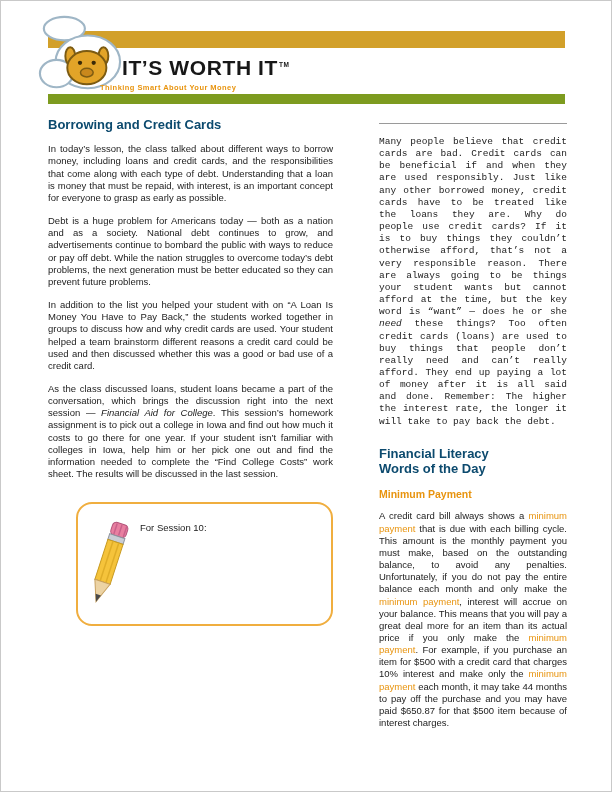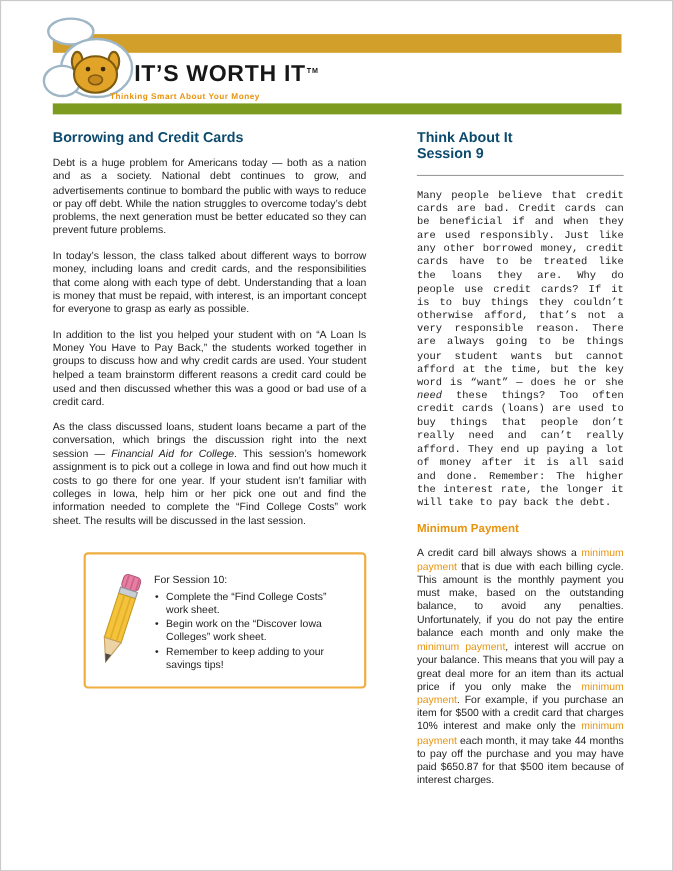--- a/index.html
+++ b/index.html
@@ -19,21 +19,21 @@
   .col-left  { position:absolute; left:47px;  top:116px; width:285px; }
   .col-right { position:absolute; left:378px; top:116px; width:188px; }
 
   h1.green-heading, h2.green-heading { font-size:13px; font-weight:bold; color:#0c4a6e; line-height:1.18; margin-bottom:11px; }
   p.body { font-size:9.5px; line-height:1.28; color:#222222; text-align:justify; margin-bottom:11px; }
   em { font-style:italic; }
   .orange { color:#e8940f; }
 
   
   .hw-heading { margin-top:28px; }
-  .hw-box { margin:22px 0 0 28px; width:257px; min-height:122px; border:2px solid #f0ae3f; border-radius:4px; padding:12px 12px 10px 10px; display:flex; gap:10px; align-items:flex-start; }
+  .hw-box { margin:22px 0 0 28px; width:257px; min-height:122px; border:2px solid #f0ae3f; border-radius:16px; padding:12px 12px 10px 10px; display:flex; gap:10px; align-items:flex-start; }
   .pencil { flex:0 0 42px; height:98px; }
   .pencil svg { width:42px; height:98px; }
   .hw-text { font-size:9.5px; line-height:1.32; color:#222222; padding-top:6px; }
   .hw-intro { margin-bottom:2px; }
   .hw-text ul { list-style:none; }
   .hw-text li { position:relative; padding-left:11px; }
   .hw-text li::before { content:"\2022"; position:absolute; left:1px; top:0; }
 
   
   .rule { border:none; border-top:1px solid #9a9a9a; margin:6px 0 12px; }
@@ -67,22 +67,22 @@
     </svg>
   </div>
 
   <div class="brand-title"><span>IT’S WORTH IT</span><sup>TM</sup></div>
   <div class="tagline">Thinking Smart About Your Money</div>
 
   <div class="green-bar"></div>
 
   <section class="col-left">
     <h1 class="green-heading">Borrowing and Credit Cards</h1>
+    <p class="body">In today’s lesson, the class talked about different ways to borrow money, including loans and credit cards, and the responsibilities that come along with each type of debt. Understanding that a loan is money that must be repaid, with interest, is an important concept for everyone to grasp as early as possible.</p>
     <p class="body">Debt is a huge problem for Americans today — both as a nation and as a society. National debt continues to grow, and advertisements continue to bombard the public with ways to reduce or pay off debt. While the nation struggles to overcome today’s debt problems, the next generation must be better educated so they can prevent future problems.</p>
-    <p class="body">In today’s lesson, the class talked about different ways to borrow money, including loans and credit cards, and the responsibilities that come along with each type of debt. Understanding that a loan is money that must be repaid, with interest, is an important concept for everyone to grasp as early as possible.</p>
     <p class="body">In addition to the list you helped your student with on “A Loan Is Money You Have to Pay Back,” the students worked together in groups to discuss how and why credit cards are used. Your student helped a team brainstorm different reasons a credit card could be used and then discussed whether this was a good or bad use of a credit card.</p>
     <p class="body"><span>As the class discussed loans, student loans became a part of the conversation, which brings the discussion right into the next session — </span><em>Financial Aid for College</em><span>. This session’s homework assignment is to pick out a college in Iowa and find out how much it costs to go there for one year. If your student isn’t familiar with colleges in Iowa, help him or her pick one out and find the information needed to complete the “Find College Costs” work sheet. The results will be discussed in the last session.</span></p>
 
 
     <div class="hw-box">
       <div class="pencil">
         <svg viewBox="0 0 42 98" xmlns="http://www.w3.org/2000/svg">
           <g transform="rotate(18 21 49)">
             <rect x="12" y="6" width="16" height="13" rx="4" fill="#e87fa0" stroke="#b2547a" stroke-width="1"></rect>
             <line x1="16" y1="7" x2="16" y2="18" stroke="#c9628b" stroke-width="1.5"></line>
@@ -92,31 +92,26 @@
             <rect x="12" y="25" width="16" height="42" fill="#f5c33b" stroke="#c89a20" stroke-width="1"></rect>
             <line x1="17.5" y1="25" x2="17.5" y2="67" stroke="#e0ad28" stroke-width="1.5"></line>
             <line x1="23.5" y1="25" x2="23.5" y2="67" stroke="#e0ad28" stroke-width="1.5"></line>
             <polygon points="12,67 28,67 20,88" fill="#ecd3a4" stroke="#c7a05e" stroke-width="1"></polygon>
             <polygon points="17.2,80.5 22.8,80.5 20,88" fill="#4a4a4a"></polygon>
           </g>
         </svg>
       </div>
       <div class="hw-text">
         <div class="hw-intro">For Session 10:</div>
-        <ul>
-          <li>Complete the “Find College Costs” work sheet.</li>
-          <li>Begin work on the “Discover Iowa Colleges” work sheet.</li>
-          <li>Remember to keep adding to your savings tips!</li>
-        </ul>
       </div>
     </div>
   </section>
 
   <aside class="col-right">
-    <h2 class="green-heading"><span>Think About It</span><br><span>Session 9</span></h2>
     <hr class="rule">
     <p class="body think"><span>Many people believe that credit cards are bad. Credit cards can be beneficial if and when they are used responsibly. Just like any other borrowed money, credit cards have to be treated like the loans they are. Why do people use credit cards? If it is to buy things they couldn’t otherwise afford, that’s not a very responsible reason. There are always going to be things your student wants but cannot afford at the time, but the key word is “want” — does he or she </span><em>need</em><span> these things? Too often credit cards (loans) are used to buy things that people don’t really need and can’t really afford. They end up paying a lot of money after it is all said and done. Remember: The higher the interest rate, the longer it will take to pay back the debt.</span></p>
 
+    <h2 class="green-heading words"><span>Financial Literacy</span><br><span>Words of the Day</span></h2>
     <h3 class="term">Minimum Payment</h3>
     <p class="body"><span>A credit card bill always shows a </span><span class="orange">minimum payment</span><span> that is due with each billing cycle. This amount is the monthly payment you must make, based on the outstanding balance, to avoid any penalties. Unfortunately, if you do not pay the entire balance each month and only make the </span><span class="orange">minimum payment</span><span>, interest will accrue on your balance. This means that you will pay a great deal more for an item than its actual price if you only make the </span><span class="orange">minimum payment</span><span>. For example, if you purchase an item for $500 with a credit card that charges 10% interest and make only the </span><span class="orange">minimum payment</span><span> each month, it may take 44 months to pay off the purchase and you may have paid $650.87 for that $500 item because of interest charges.</span></p>
   </aside>
 
 </div>
 
 </body></html>

